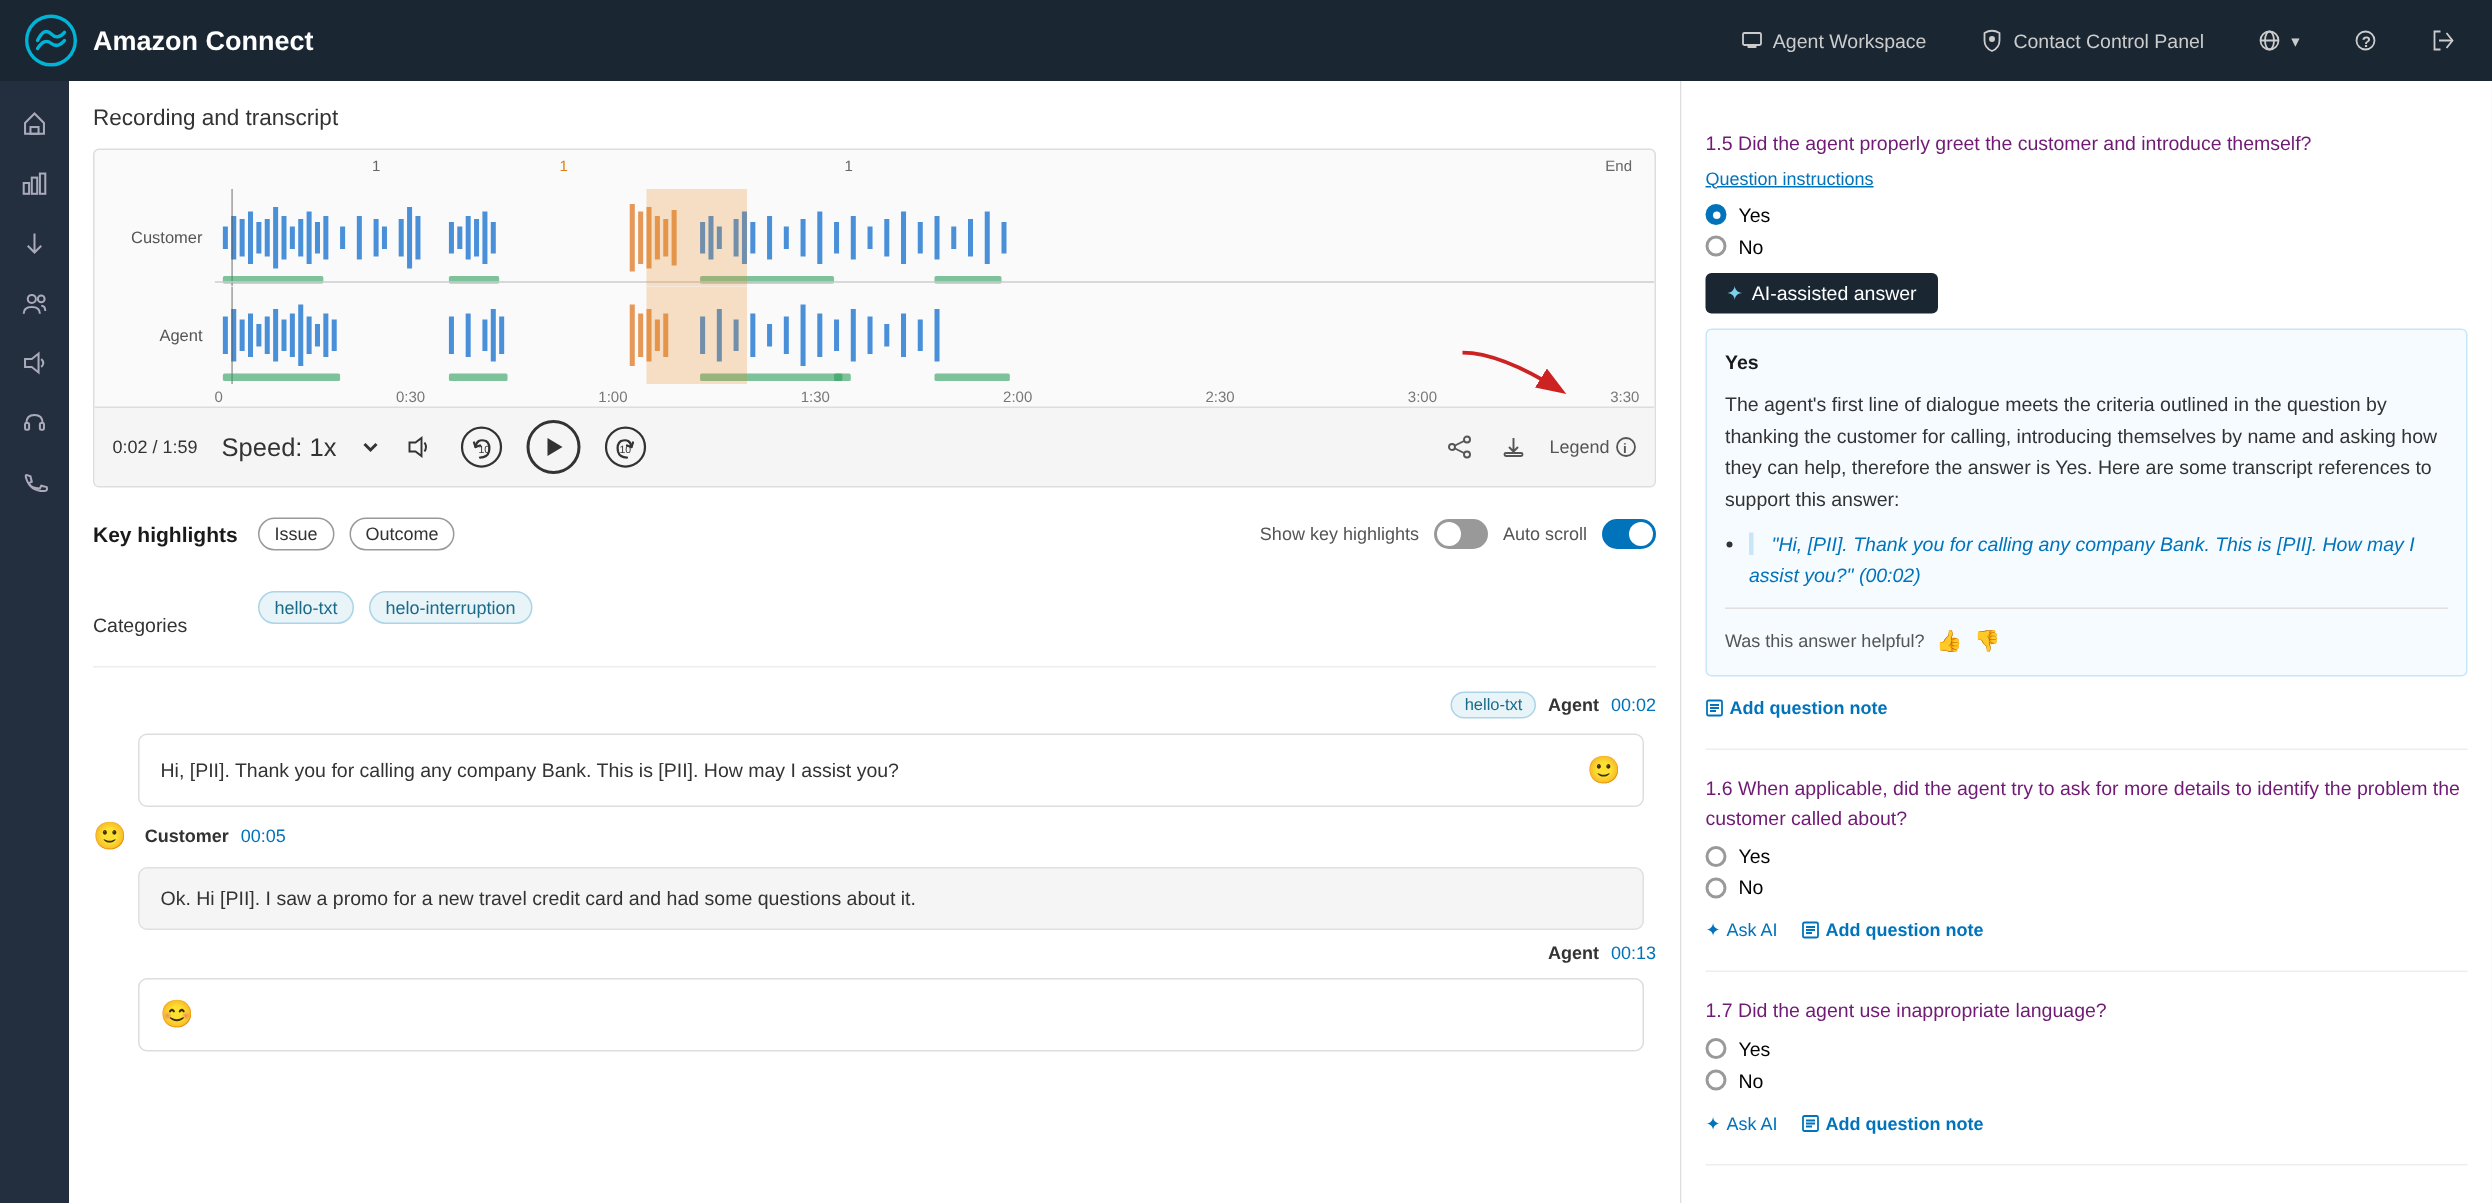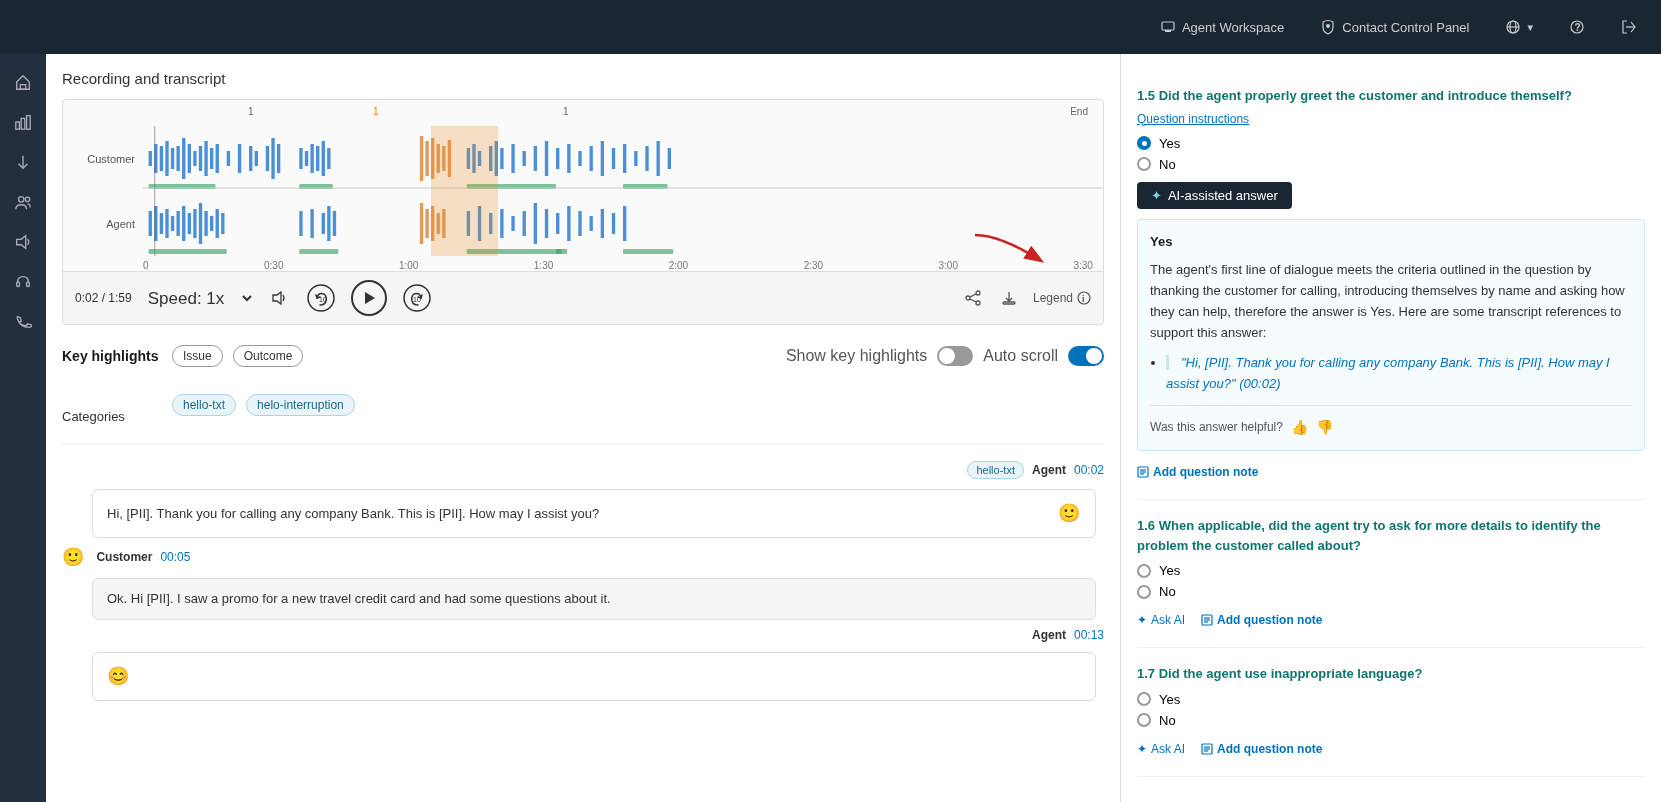--- a/index.html
+++ b/index.html
@@ -150,21 +150,21 @@
       color: #333;
     }
 
     .highlights-right {
       margin-left: auto;
       display: flex;
       align-items: center;
       gap: 10px;
     }
 
-    .toggle-label { font-size: 16px; color: #555; }
+    .toggle-label { font-size: 12px; color: #555; }
 
     
     .toggle {
       width: 36px; height: 20px;
       border-radius: 10px;
       position: relative;
       cursor: pointer;
     }
     .toggle-off { background: #999; }
     .toggle-on { background: #0073bb; }
@@ -239,22 +239,22 @@
 
     .smiley { font-size: 18px; }
 
     
     .eval-question {
       padding: 16px 0;
       border-bottom: 1px solid #eee;
     }
     .eval-question-title {
       font-size: 13px;
-      font-weight: 700;
-      color: #0f766e;
+      font-weight: 400;
+      color: #701a75;
       line-height: 1.5;
       margin-bottom: 6px;
     }
     .eval-question-link {
       color: #0073bb;
       font-size: 12px;
       text-decoration: underline;
       cursor: pointer;
       display: block;
       margin-bottom: 10px;
@@ -367,20 +367,28 @@
       position: absolute;
       top: 0; bottom: 0;
       background: rgba(230,140,30,0.25);
       z-index: 2;
     }
   </style>
 </head>
 <body>
 
 <nav class="topnav">
+  <div class="topnav-logo">
+    <svg viewBox="0 0 40 40" xmlns="http://www.w3.org/2000/svg">
+      <ellipse cx="20" cy="20" rx="18" ry="18" fill="none" stroke="#00b4d8" stroke-width="2.5"></ellipse>
+      <path d="M10 20 Q15 10 20 15 Q25 20 30 14" fill="none" stroke="#00b4d8" stroke-width="2.5" stroke-linecap="round"></path>
+      <path d="M10 26 Q15 18 20 22 Q25 26 30 20" fill="none" stroke="#00b4d8" stroke-width="2.5" stroke-linecap="round"></path>
+    </svg>
+    <span>Amazon Connect</span>
+  </div>
   <div class="topnav-right">
     <div class="topnav-btn">
       <svg width="16" height="16" viewBox="0 0 16 16" fill="currentColor">
           <rect x="2" y="3" width="12" height="8" rx="1" fill="none" stroke="currentColor" stroke-width="1.2"></rect>
           <rect x="5" y="11" width="6" height="2" rx="0.5"></rect>
         </svg>
       <span>Agent Workspace</span>
     </div>
     <div class="topnav-btn">
       <svg width="16" height="16" viewBox="0 0 16 16" fill="currentColor">

